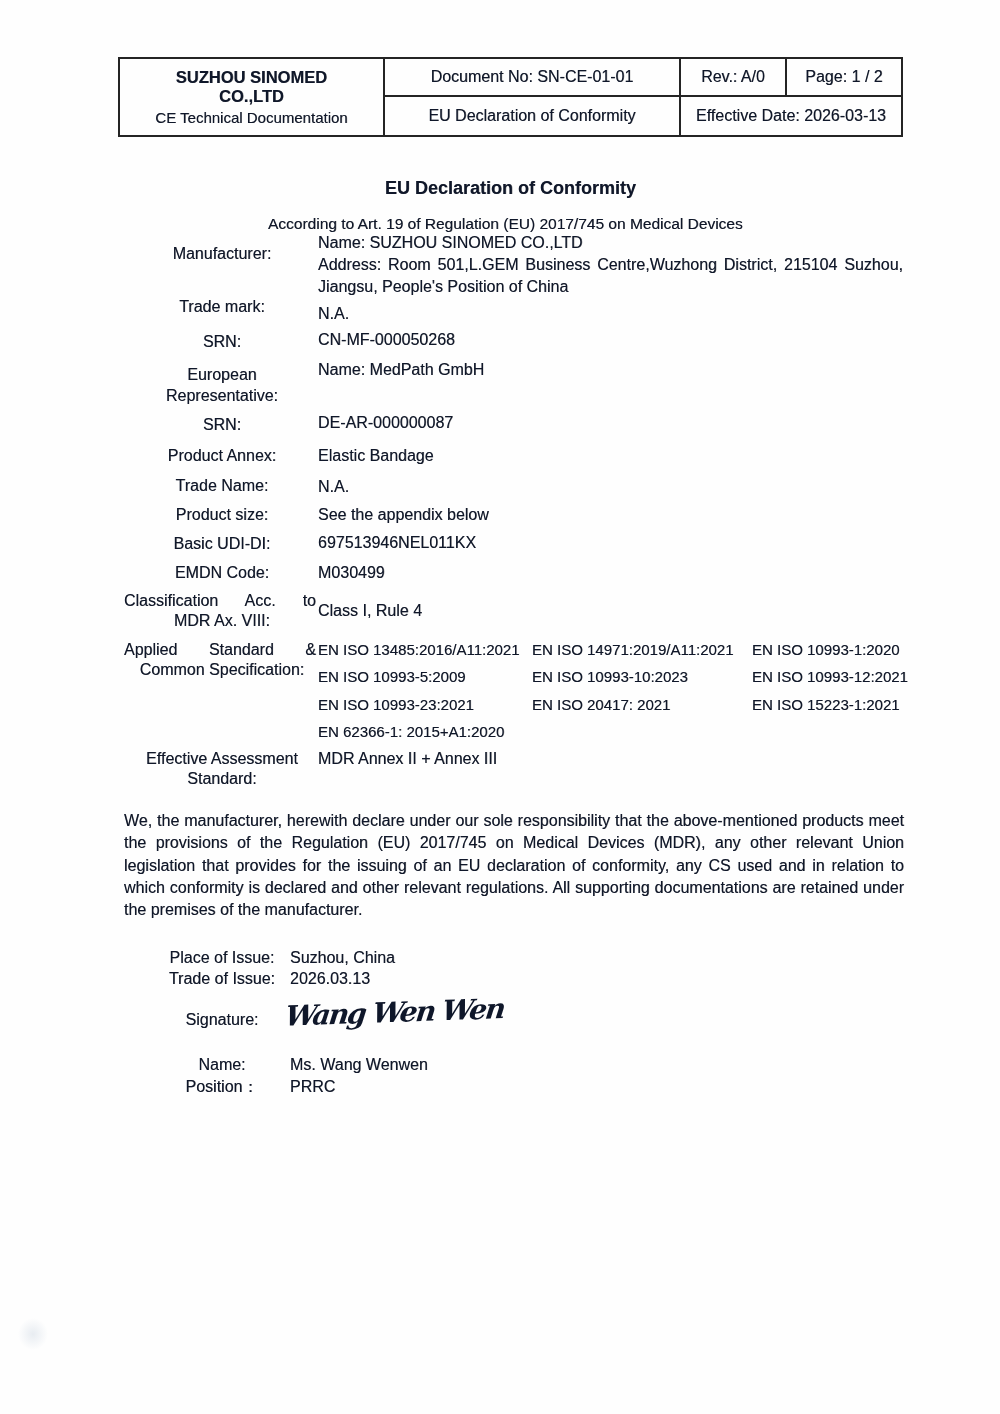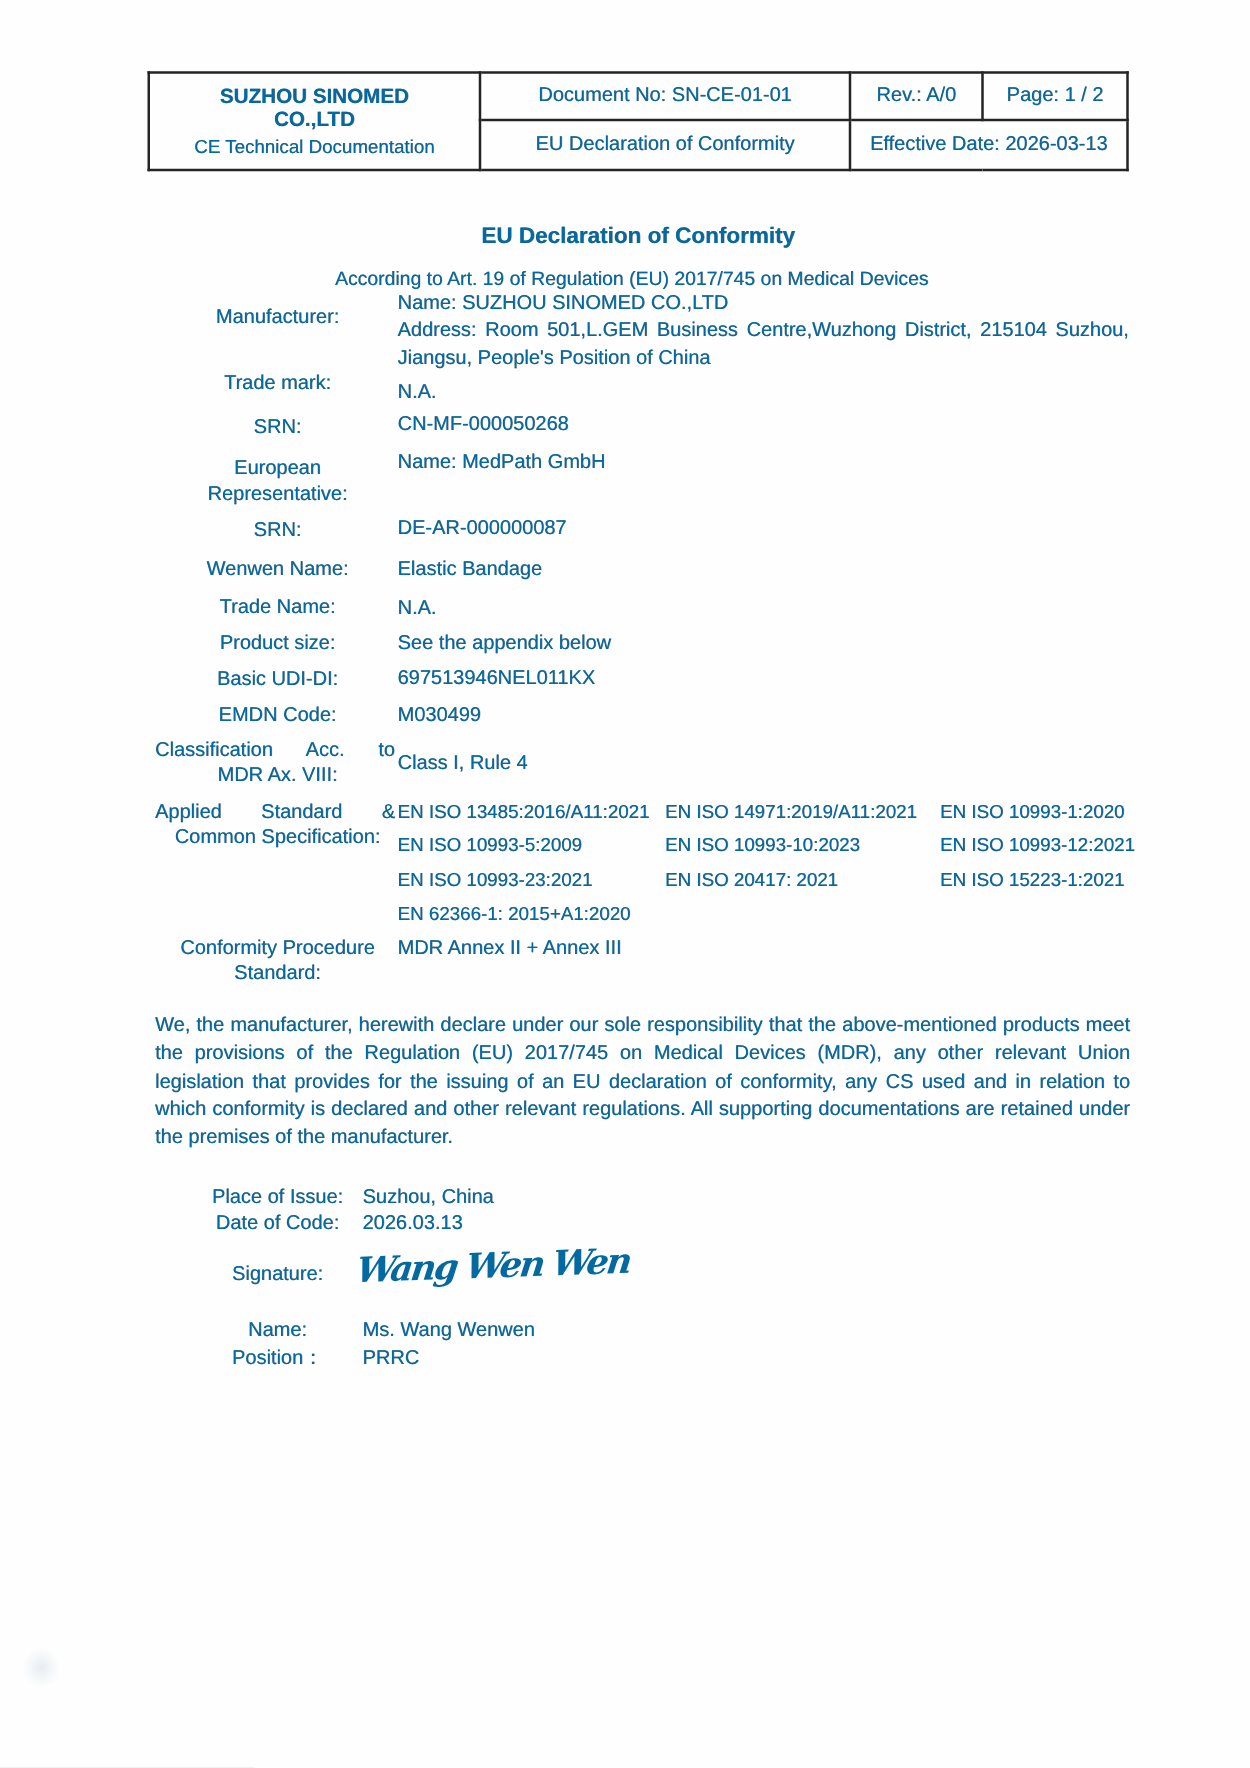--- a/index.html
+++ b/index.html
@@ -2,21 +2,21 @@
 <html><head>
 <meta charset="utf-8">
 <style>
   html,body{margin:0;padding:0;background:#e8e8e8;}
   .page{
     position:relative;
     width:1000px;height:1414px;
     margin:0 auto;
     background:#fefefe;
     font-family:"Liberation Sans","DejaVu Sans",sans-serif;
-    color:#0369a1;
+    color:#0f172a;
     overflow:hidden;
   }
   .t{ text-shadow:0.35px 0 0 rgba(27,27,27,0.55); }
   
   .hdr-table{
     position:absolute; left:118px; top:57px;
     border-collapse:collapse; table-layout:fixed;
   }
   .hdr-table td{
     border:2px solid #242424;
@@ -105,21 +105,21 @@
   <div class="lbl t" style="top:332px">SRN:</div>
   <div class="val t" style="top:330px">CN-MF-000050268</div>
 
   <div class="lbl t" style="top:365px">European</div>
   <div class="lbl t" style="top:386px">Representative:</div>
   <div class="val t" style="top:360px">Name: MedPath GmbH</div>
 
   <div class="lbl t" style="top:415px">SRN:</div>
   <div class="val t" style="top:413px">DE-AR-000000087</div>
 
-  <div class="lbl t" style="top:446px">Wenwen Name:</div>
+  <div class="lbl t" style="top:446px">Product Annex:</div>
   <div class="val t" style="top:446px">Elastic Bandage</div>
 
   <div class="lbl t" style="top:476px">Trade Name:</div>
   <div class="val t" style="top:477px">N.A.</div>
 
   <div class="lbl t" style="top:505px">Product size:</div>
   <div class="val t" style="top:505px">See the appendix below</div>
 
   <div class="lbl t" style="top:534px">Basic UDI-DI:</div>
   <div class="val t" style="top:533px">697513946NEL011KX</div>
@@ -141,30 +141,30 @@
   <div class="std t" style="left:318px;top:668px">EN ISO 10993-5:2009</div>
   <div class="std t" style="left:532px;top:668px">EN ISO 10993-10:2023</div>
   <div class="std t" style="left:752px;top:668px">EN ISO 10993-12:2021</div>
 
   <div class="std t" style="left:318px;top:696px">EN ISO 10993-23:2021</div>
   <div class="std t" style="left:532px;top:696px">EN ISO 20417: 2021</div>
   <div class="std t" style="left:752px;top:696px">EN ISO 15223-1:2021</div>
 
   <div class="std t" style="left:318px;top:723px">EN 62366-1: 2015+A1:2020</div>
 
-  <div class="lbl t" style="top:749px">Conformity Procedure</div>
+  <div class="lbl t" style="top:749px">Effective Assessment</div>
   <div class="lbl t" style="top:769px">Standard:</div>
   <div class="val t" style="top:749px">MDR Annex II + Annex III</div>
 
   <div class="decl t">We, the manufacturer, herewith declare under our sole responsibility that the above-mentioned products meet the provisions of the Regulation (EU) 2017/745 on Medical Devices (MDR), any other relevant Union legislation that provides for the issuing of an EU declaration of conformity, any CS used and in relation to which conformity is declared and other relevant regulations. All supporting documentations are retained under the premises of the manufacturer.</div>
 
   <div class="lbl t" style="top:948px">Place of Issue:</div>
   <div class="val2 t" style="top:948px">Suzhou, China</div>
 
-  <div class="lbl t" style="top:969px">Date of Code:</div>
+  <div class="lbl t" style="top:969px">Trade of Issue:</div>
   <div class="val2 t" style="top:969px">2026.03.13</div>
 
   <div class="lbl t" style="top:1010px">Signature:</div>
   <div class="sig">Wang Wen Wen</div>
 
   <div class="lbl t" style="top:1055px">Name:</div>
   <div class="val2 t" style="top:1055px">Ms. Wang Wenwen</div>
 
   <div class="lbl t" style="top:1077px">Position：</div>
   <div class="val2 t" style="top:1077px">PRRC</div>

